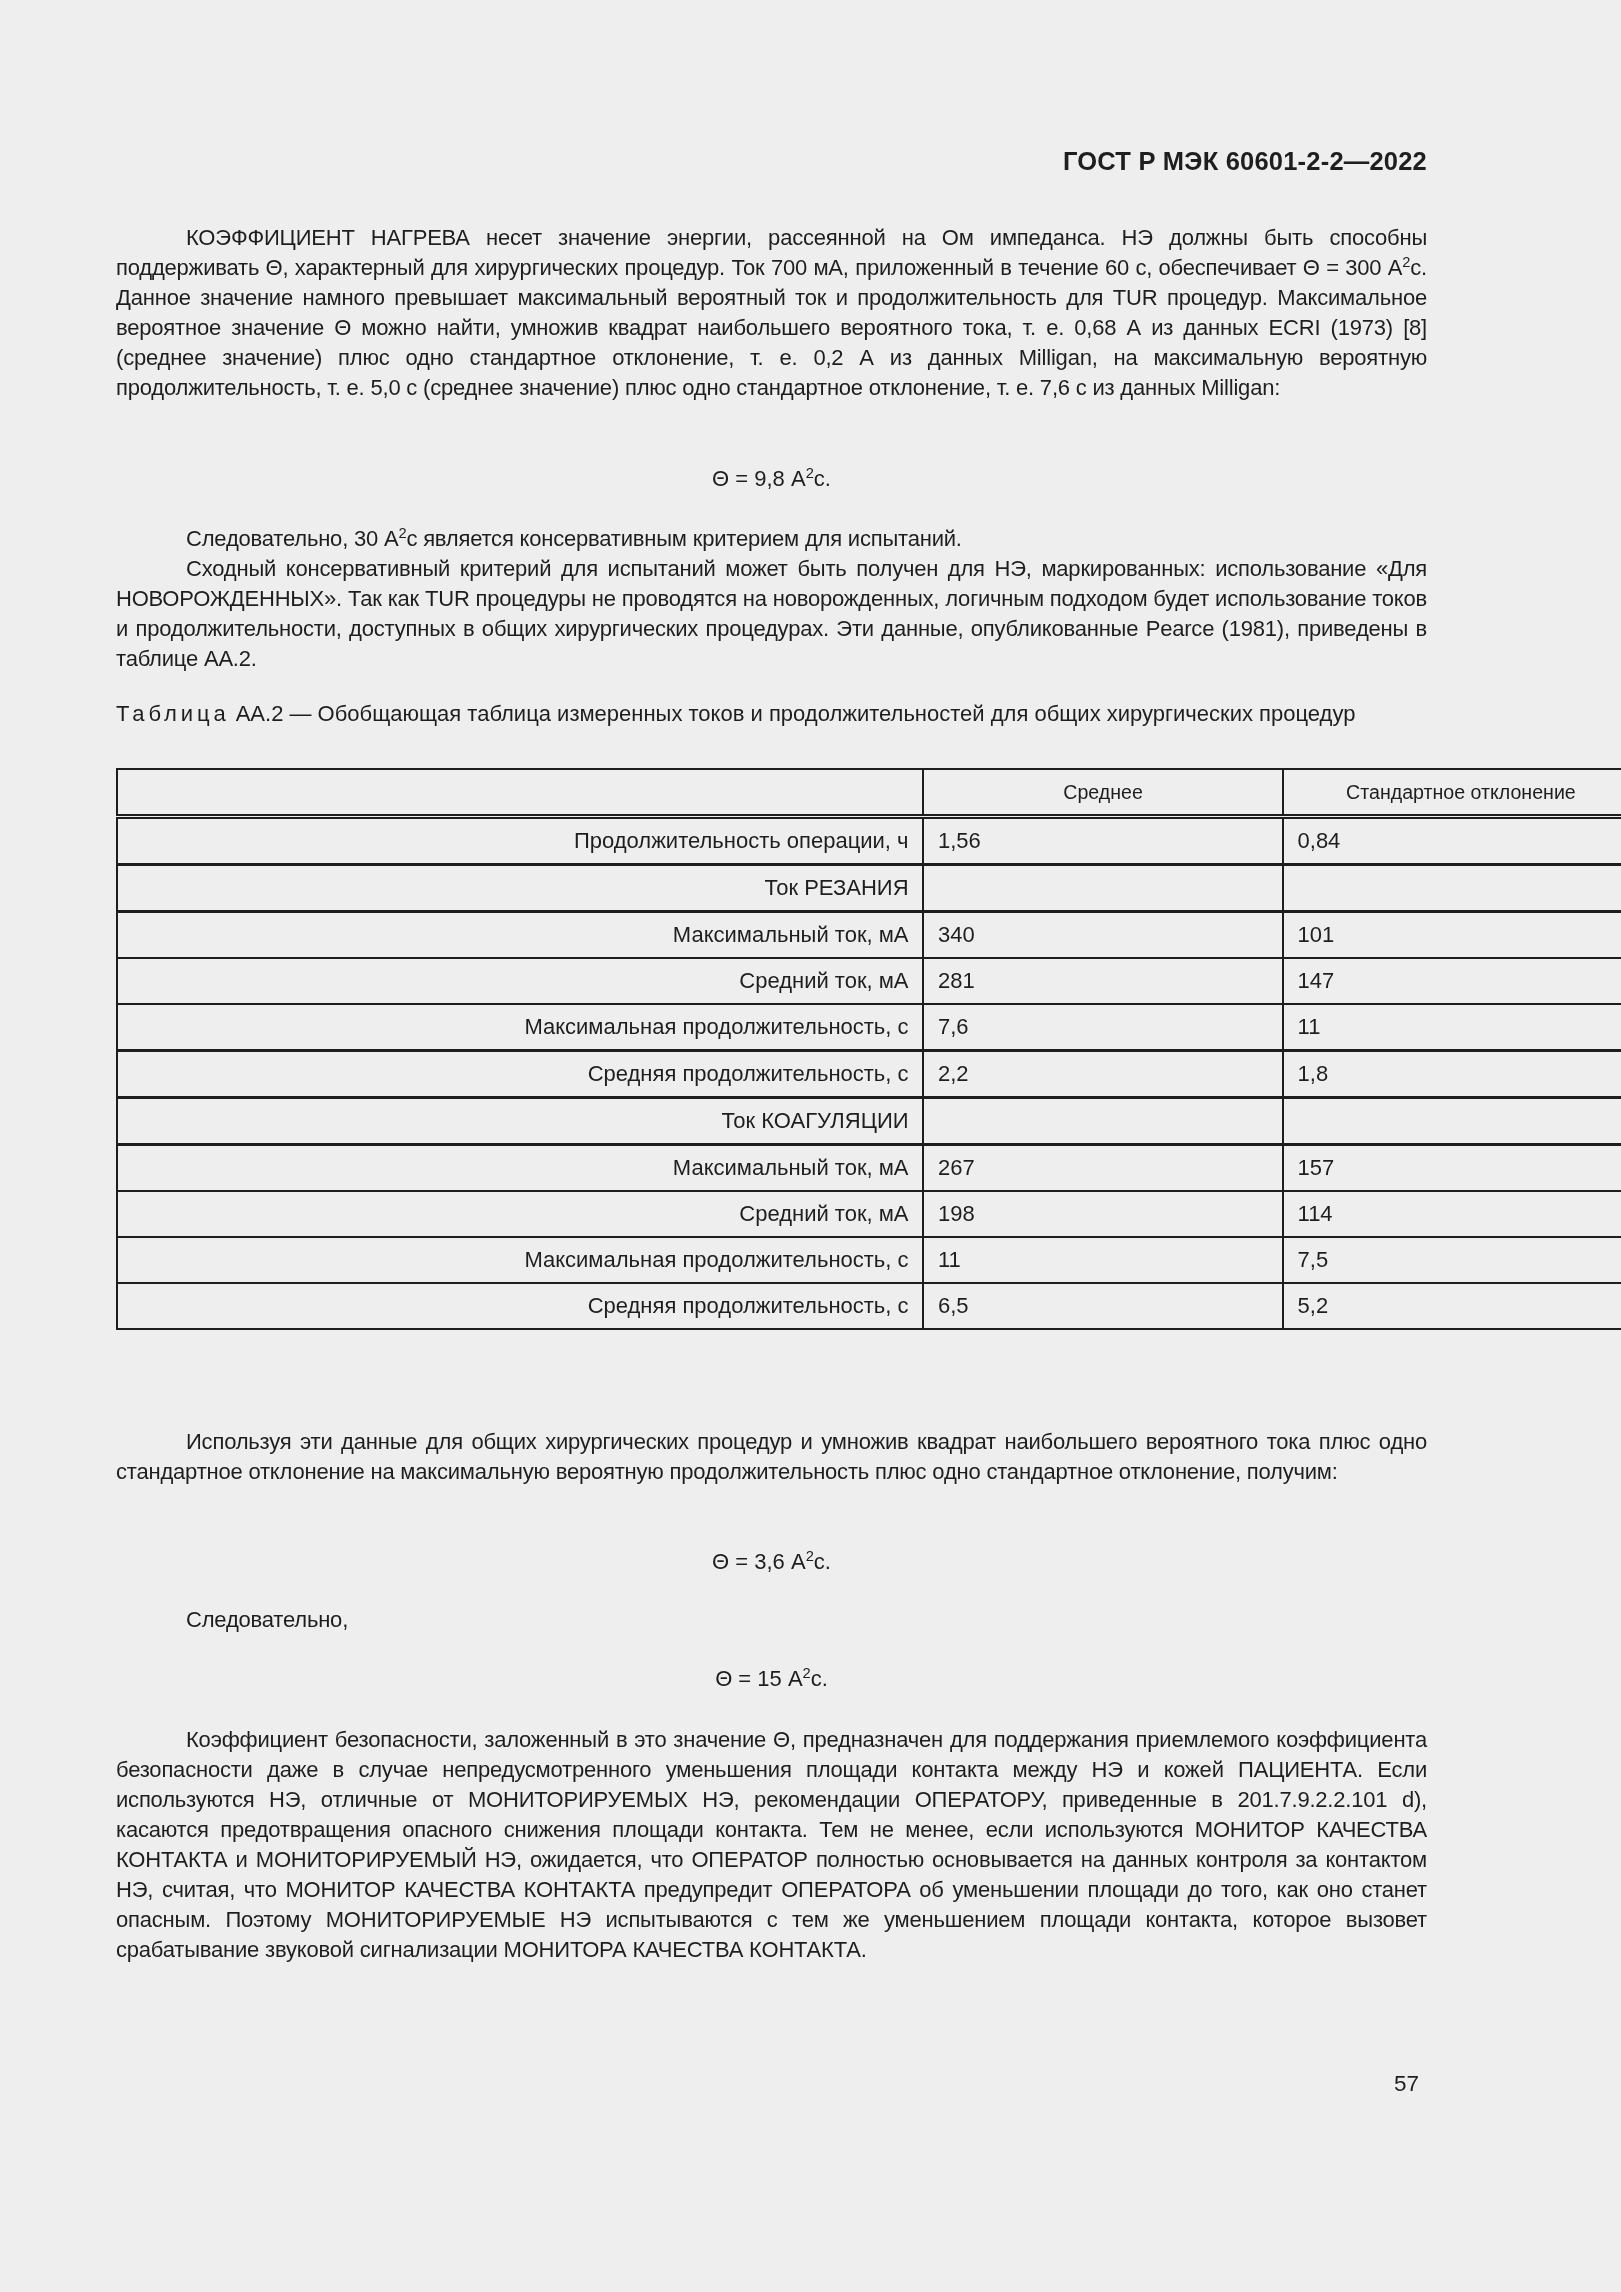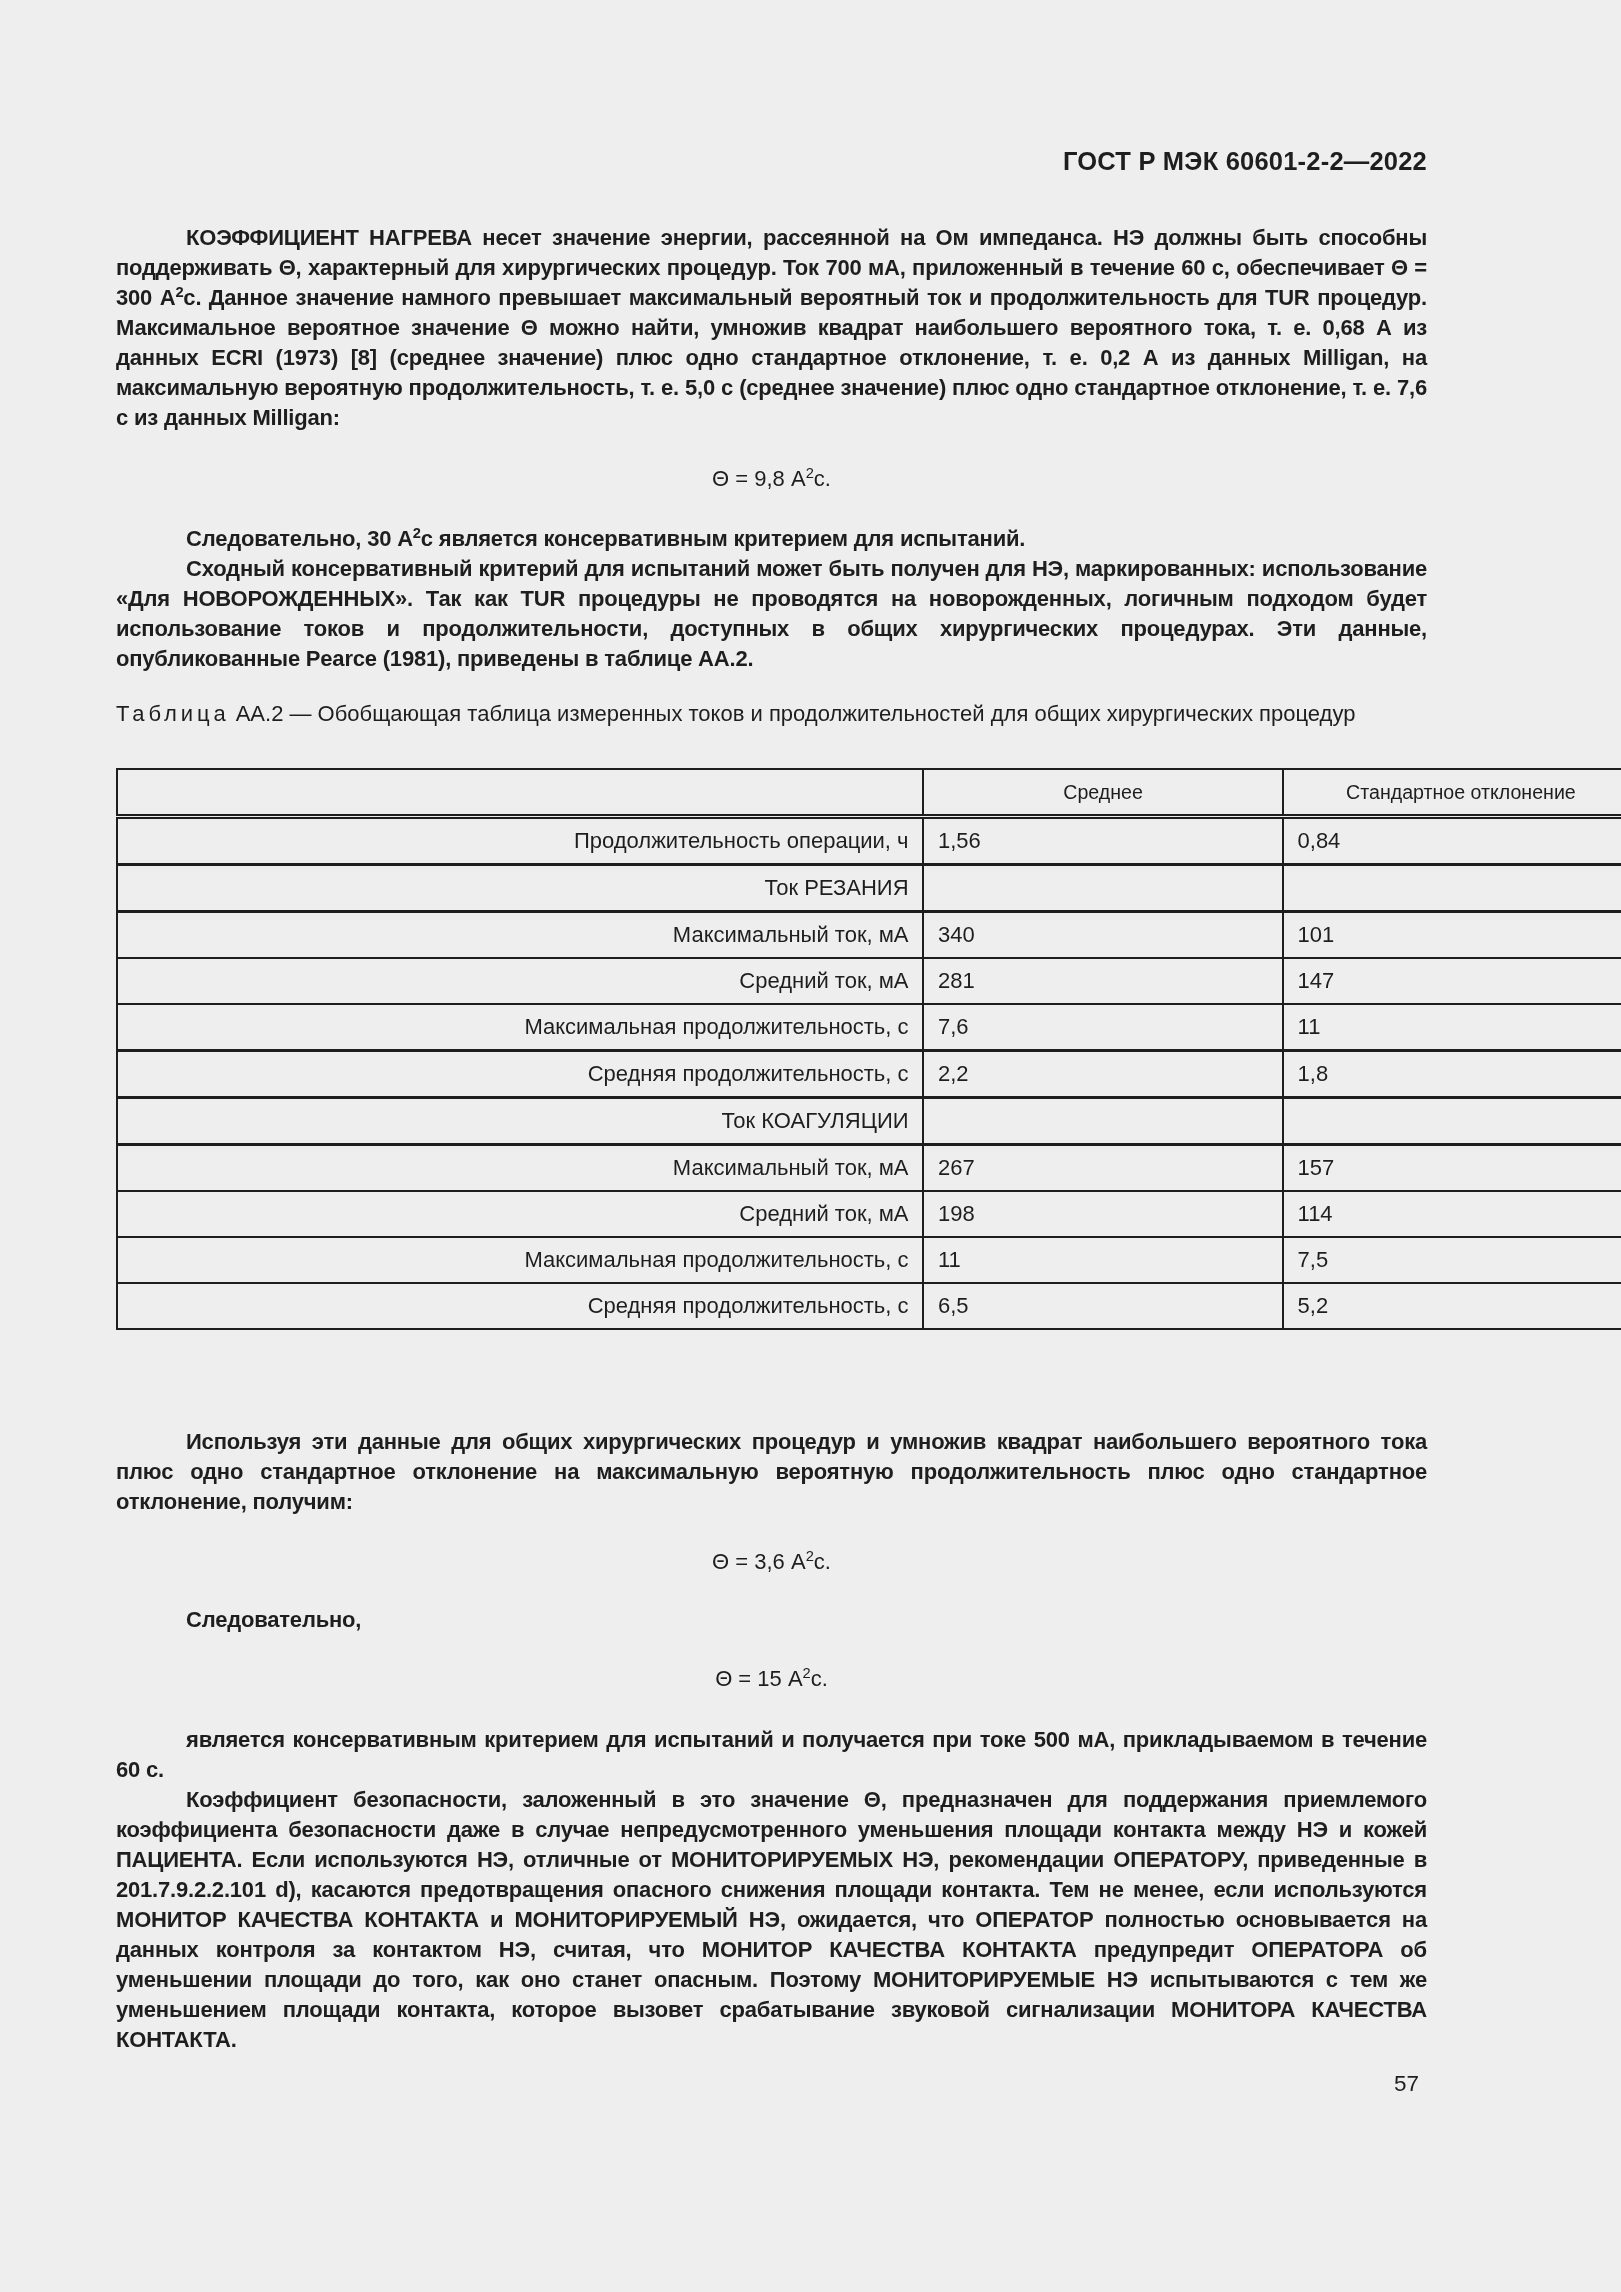--- a/index.html
+++ b/index.html
@@ -29,21 +29,21 @@
     }
     .text-block {
       position: absolute;
       left: 0;
       width: 1311px;
       font-size: 22px;
       line-height: 30px;
       text-align: justify;
       letter-spacing: -0.2px;
     }
-    .text-block p { margin: 0; font-weight: bold; }
+    .text-block p { margin: 0; }
     .indent { text-indent: 70px; }
     .formula {
       position: absolute;
       left: 0;
       width: 1311px;
       text-align: center;
       font-size: 22px;
       line-height: 29px;
     }
     sup { font-size: 14.7px; line-height: 0; vertical-align: 7.8px; }
@@ -192,19 +192,18 @@
 
   <div class="formula" style="top:1547px;"><span>Θ = 3,6 А</span><sup>2</sup><span>с.</span></div>
 
   <div class="text-block" style="top:1605px;">
     <p class="indent">Следовательно,</p>
   </div>
 
   <div class="formula" style="top:1664px;"><span>Θ = 15 А</span><sup>2</sup><span>с.</span></div>
 
   <div class="text-block" style="top:1725px;">
-    <p class="indent">является консервативным критерием для испытаний и получается при токе 500 мА, прикладываемом в течение 60 с.</p>
     <p class="indent">Коэффициент безопасности, заложенный в это значение Θ, предназначен для поддержания приемлемого коэффициента безопасности даже в случае непредусмотренного уменьшения площади контакта между НЭ и кожей ПАЦИЕНТА. Если используются НЭ, отличные от МОНИТОРИРУЕМЫХ НЭ, рекомендации ОПЕРАТОРУ, приведенные в 201.7.9.2.2.101 d), касаются предотвращения опасного снижения площади контакта. Тем не менее, если используются МОНИТОР КАЧЕСТВА КОНТАКТА и МОНИТОРИРУЕМЫЙ НЭ, ожидается, что ОПЕРАТОР полностью основывается на данных контроля за контактом НЭ, считая, что МОНИТОР КАЧЕСТВА КОНТАКТА предупредит ОПЕРАТОРА об уменьшении площади до того, как оно станет опасным. Поэтому МОНИТОРИРУЕМЫЕ НЭ испытываются с тем же уменьшением площади контакта, которое вызовет срабатывание звуковой сигнализации МОНИТОРА КАЧЕСТВА КОНТАКТА.</p>
   </div>
 
   <div class="page-number">57</div>
 </div>
 
 
 </body></html>

